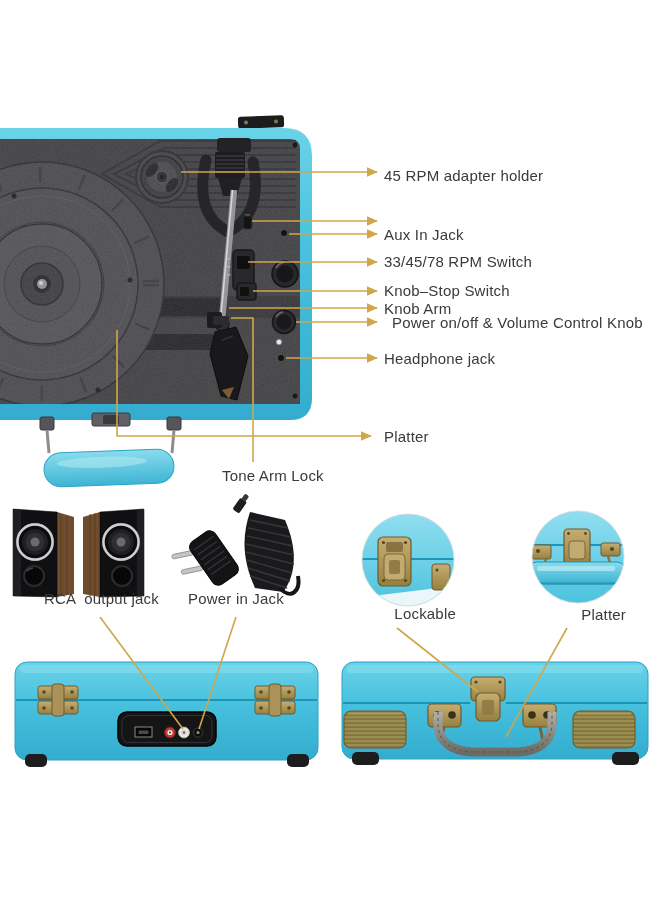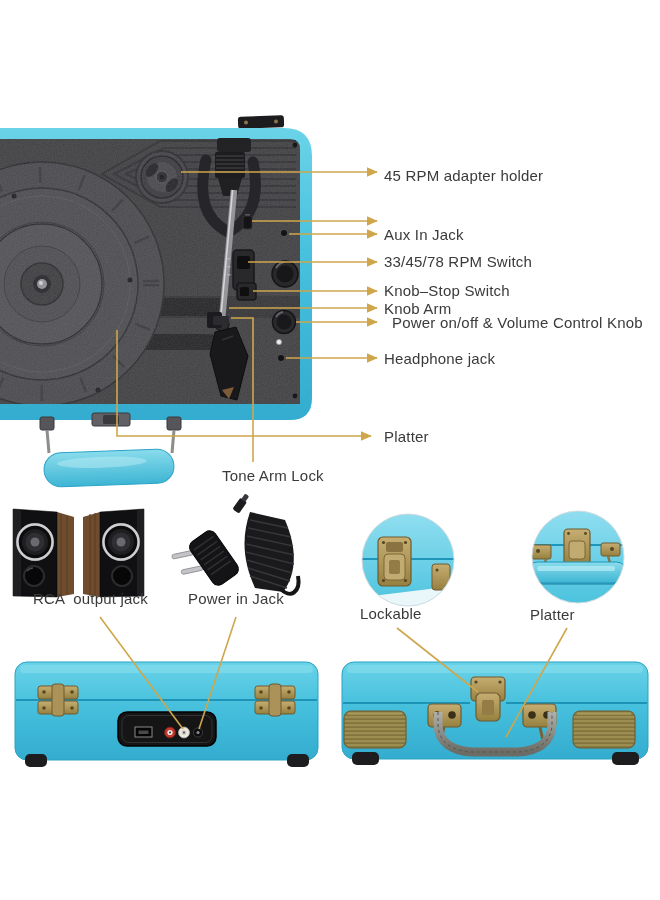--- a/index.html
+++ b/index.html
@@ -1,21 +1,21 @@
 <!DOCTYPE html>
 <html><head>
 <meta charset="utf-8">
 <style>
   html,body{margin:0;padding:0;background:#ffffff;}
   .stage{position:relative;width:660px;height:900px;background:#fff;overflow:hidden;
          font-family:"Liberation Sans",sans-serif;}
   .stage svg{position:absolute;left:0;top:0;}
   .lbl{position:absolute;font-size:15px;line-height:16px;color:#3a3a3a;
        letter-spacing:.2px;white-space:pre;}
-  .lbl.center{text-align:left;}
+  .lbl.center{text-align:right;}
 </style>
 </head>
 <body>
 
 <div class="stage">
 
 <svg width="660" height="900" viewBox="0 0 660 900">
   <defs>
     <linearGradient id="gBlue" x1="0" y1="0" x2="0" y2="1">
       <stop offset="0" stop-color="#6ad3e8"></stop>
@@ -393,18 +393,18 @@
 
 <div class="lbl" style="left:384px;top:168px">45 RPM adapter holder</div>
 <div class="lbl" style="left:384px;top:227px">Aux In Jack</div>
 <div class="lbl" style="left:384px;top:254px">33/45/78 RPM Switch</div>
 <div class="lbl" style="left:384px;top:283px">Knob–Stop Switch</div>
 <div class="lbl" style="left:384px;top:301px">Knob Arm</div>
 <div class="lbl" style="left:392px;top:315px">Power on/off &amp; Volume Control Knob</div>
 <div class="lbl" style="left:384px;top:351px">Headphone jack</div>
 <div class="lbl" style="left:384px;top:429px">Platter</div>
 <div class="lbl" style="left:222px;top:468px">Tone Arm Lock</div>
-<div class="lbl" style="left:33px;top:591px">RCA  output jack</div>
+<div class="lbl" style="left:44px;top:591px">RCA  output jack</div>
 <div class="lbl" style="left:188px;top:591px">Power in Jack</div>
 <div class="lbl center" style="left:360px;top:606px;width:96px">Lockable</div>
 <div class="lbl center" style="left:530px;top:607px;width:96px">Platter</div>
 
 </div>
 
 </body></html>

